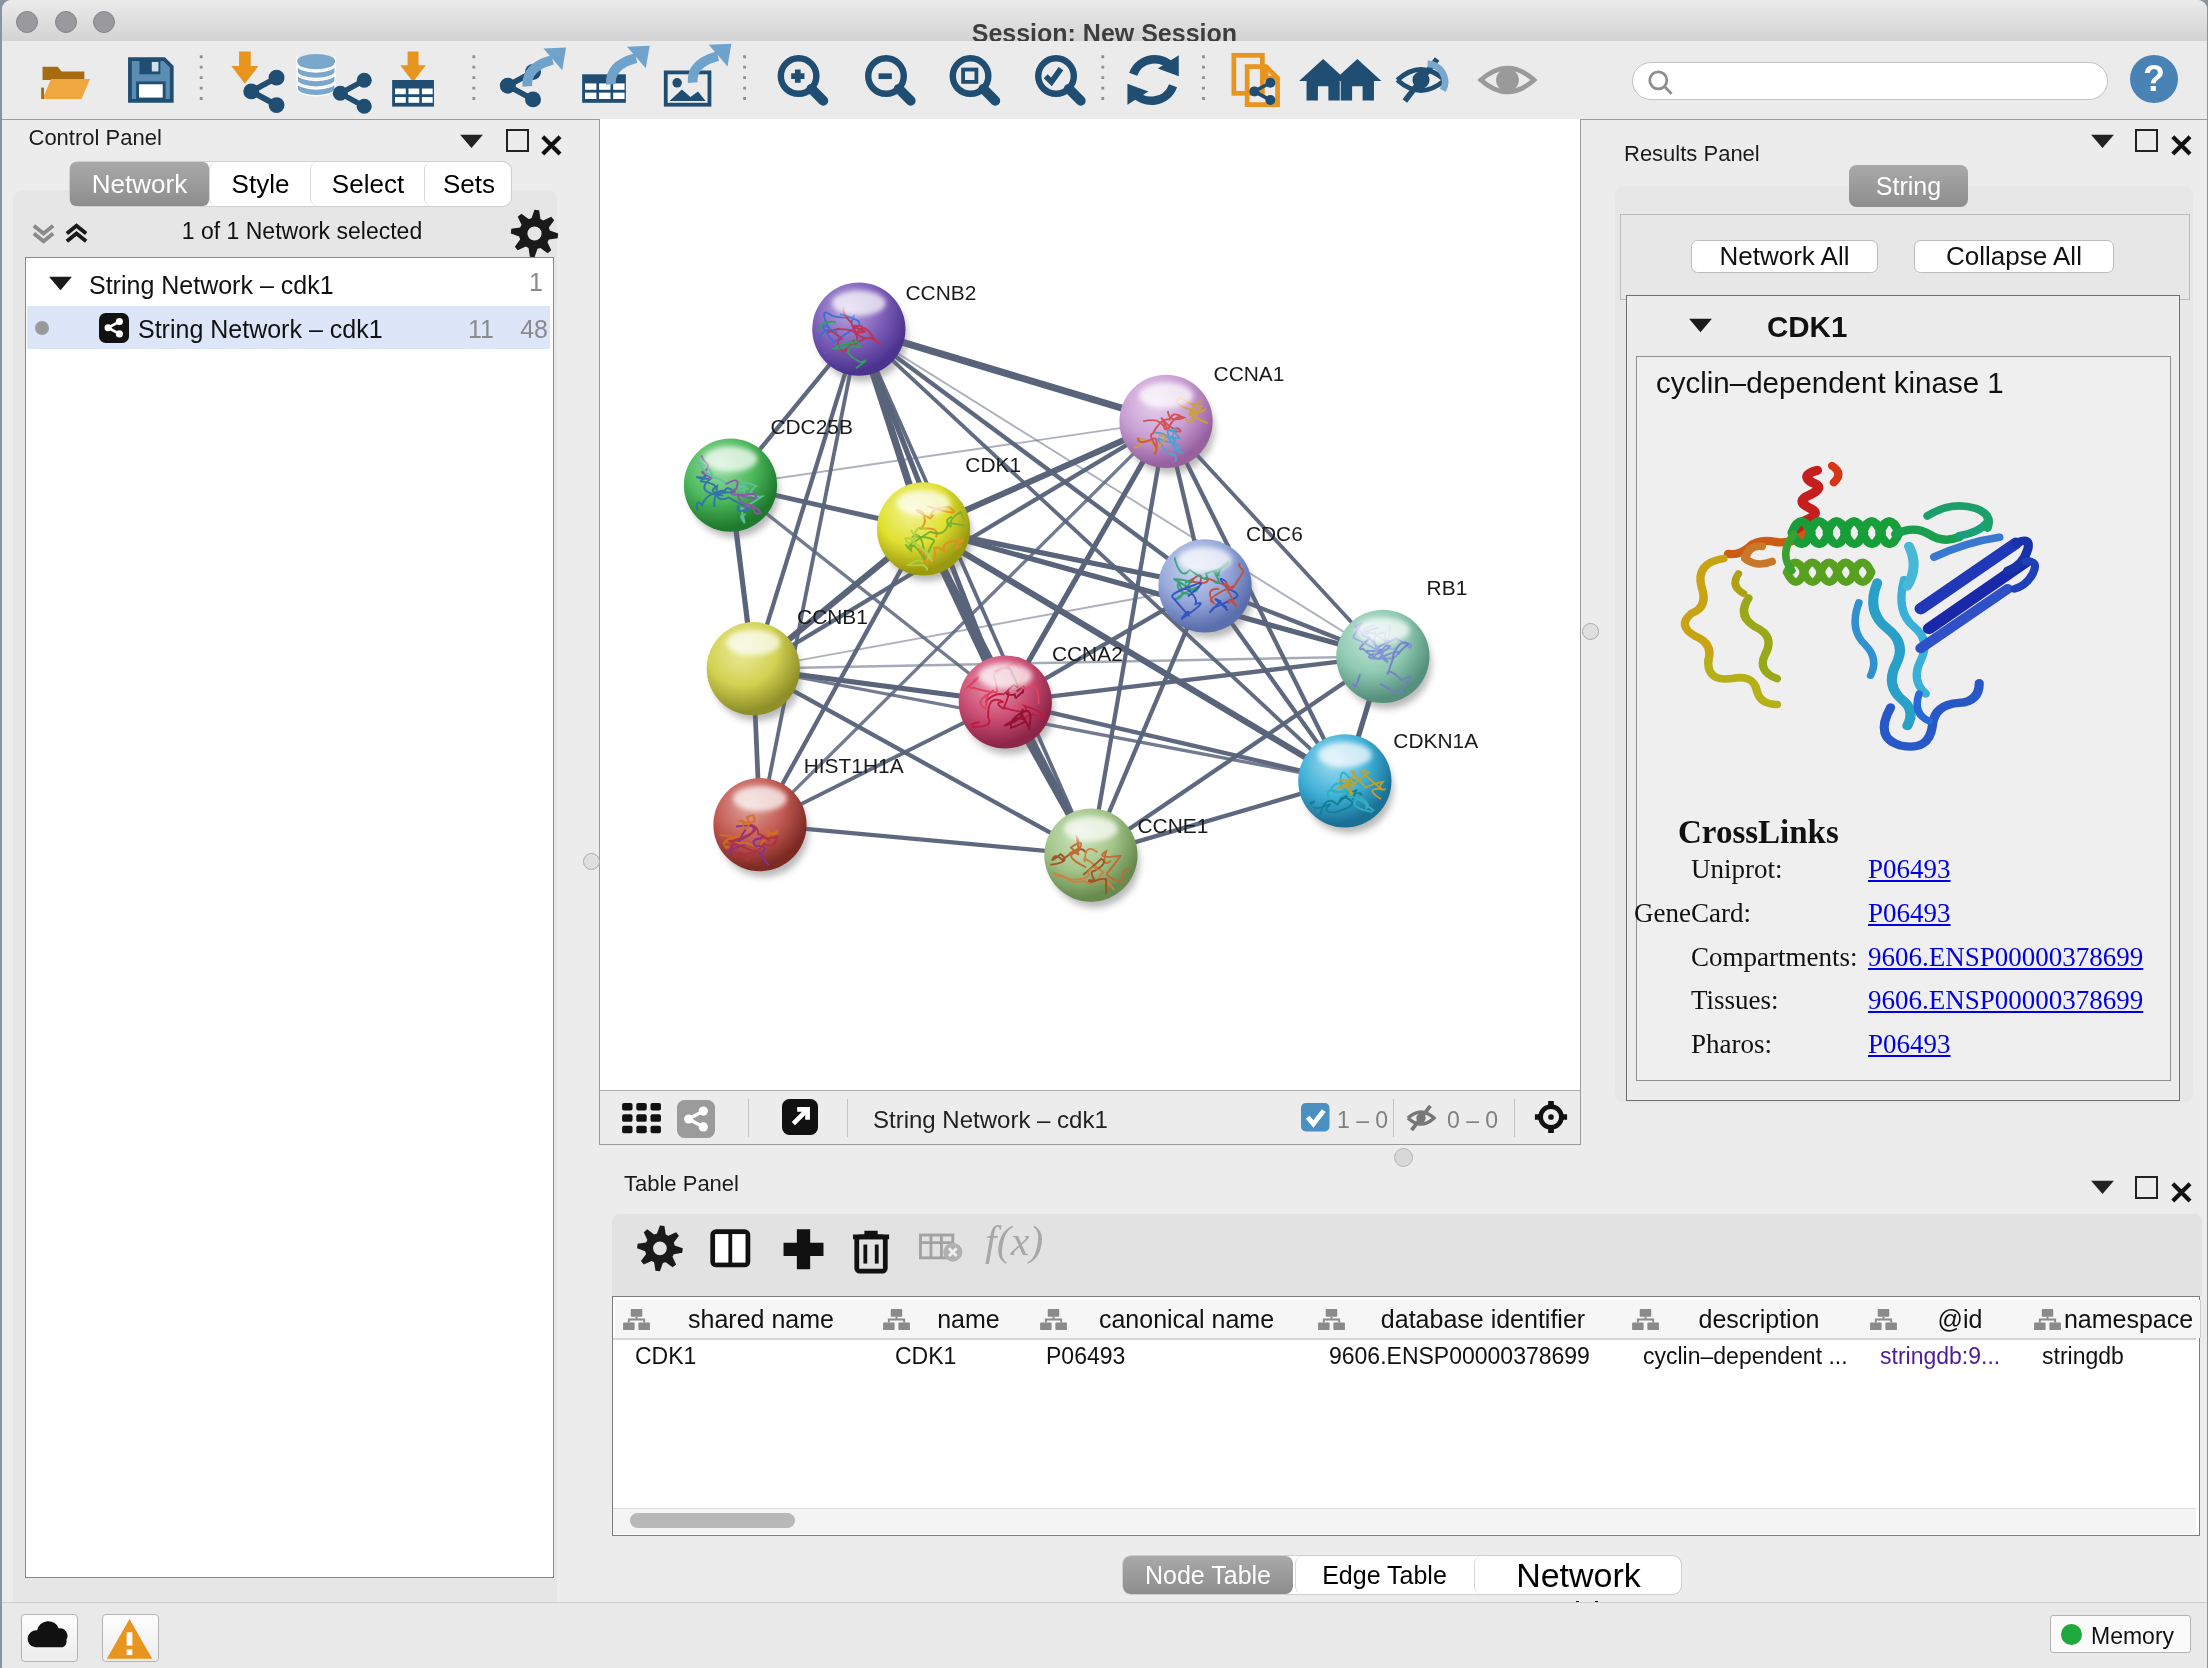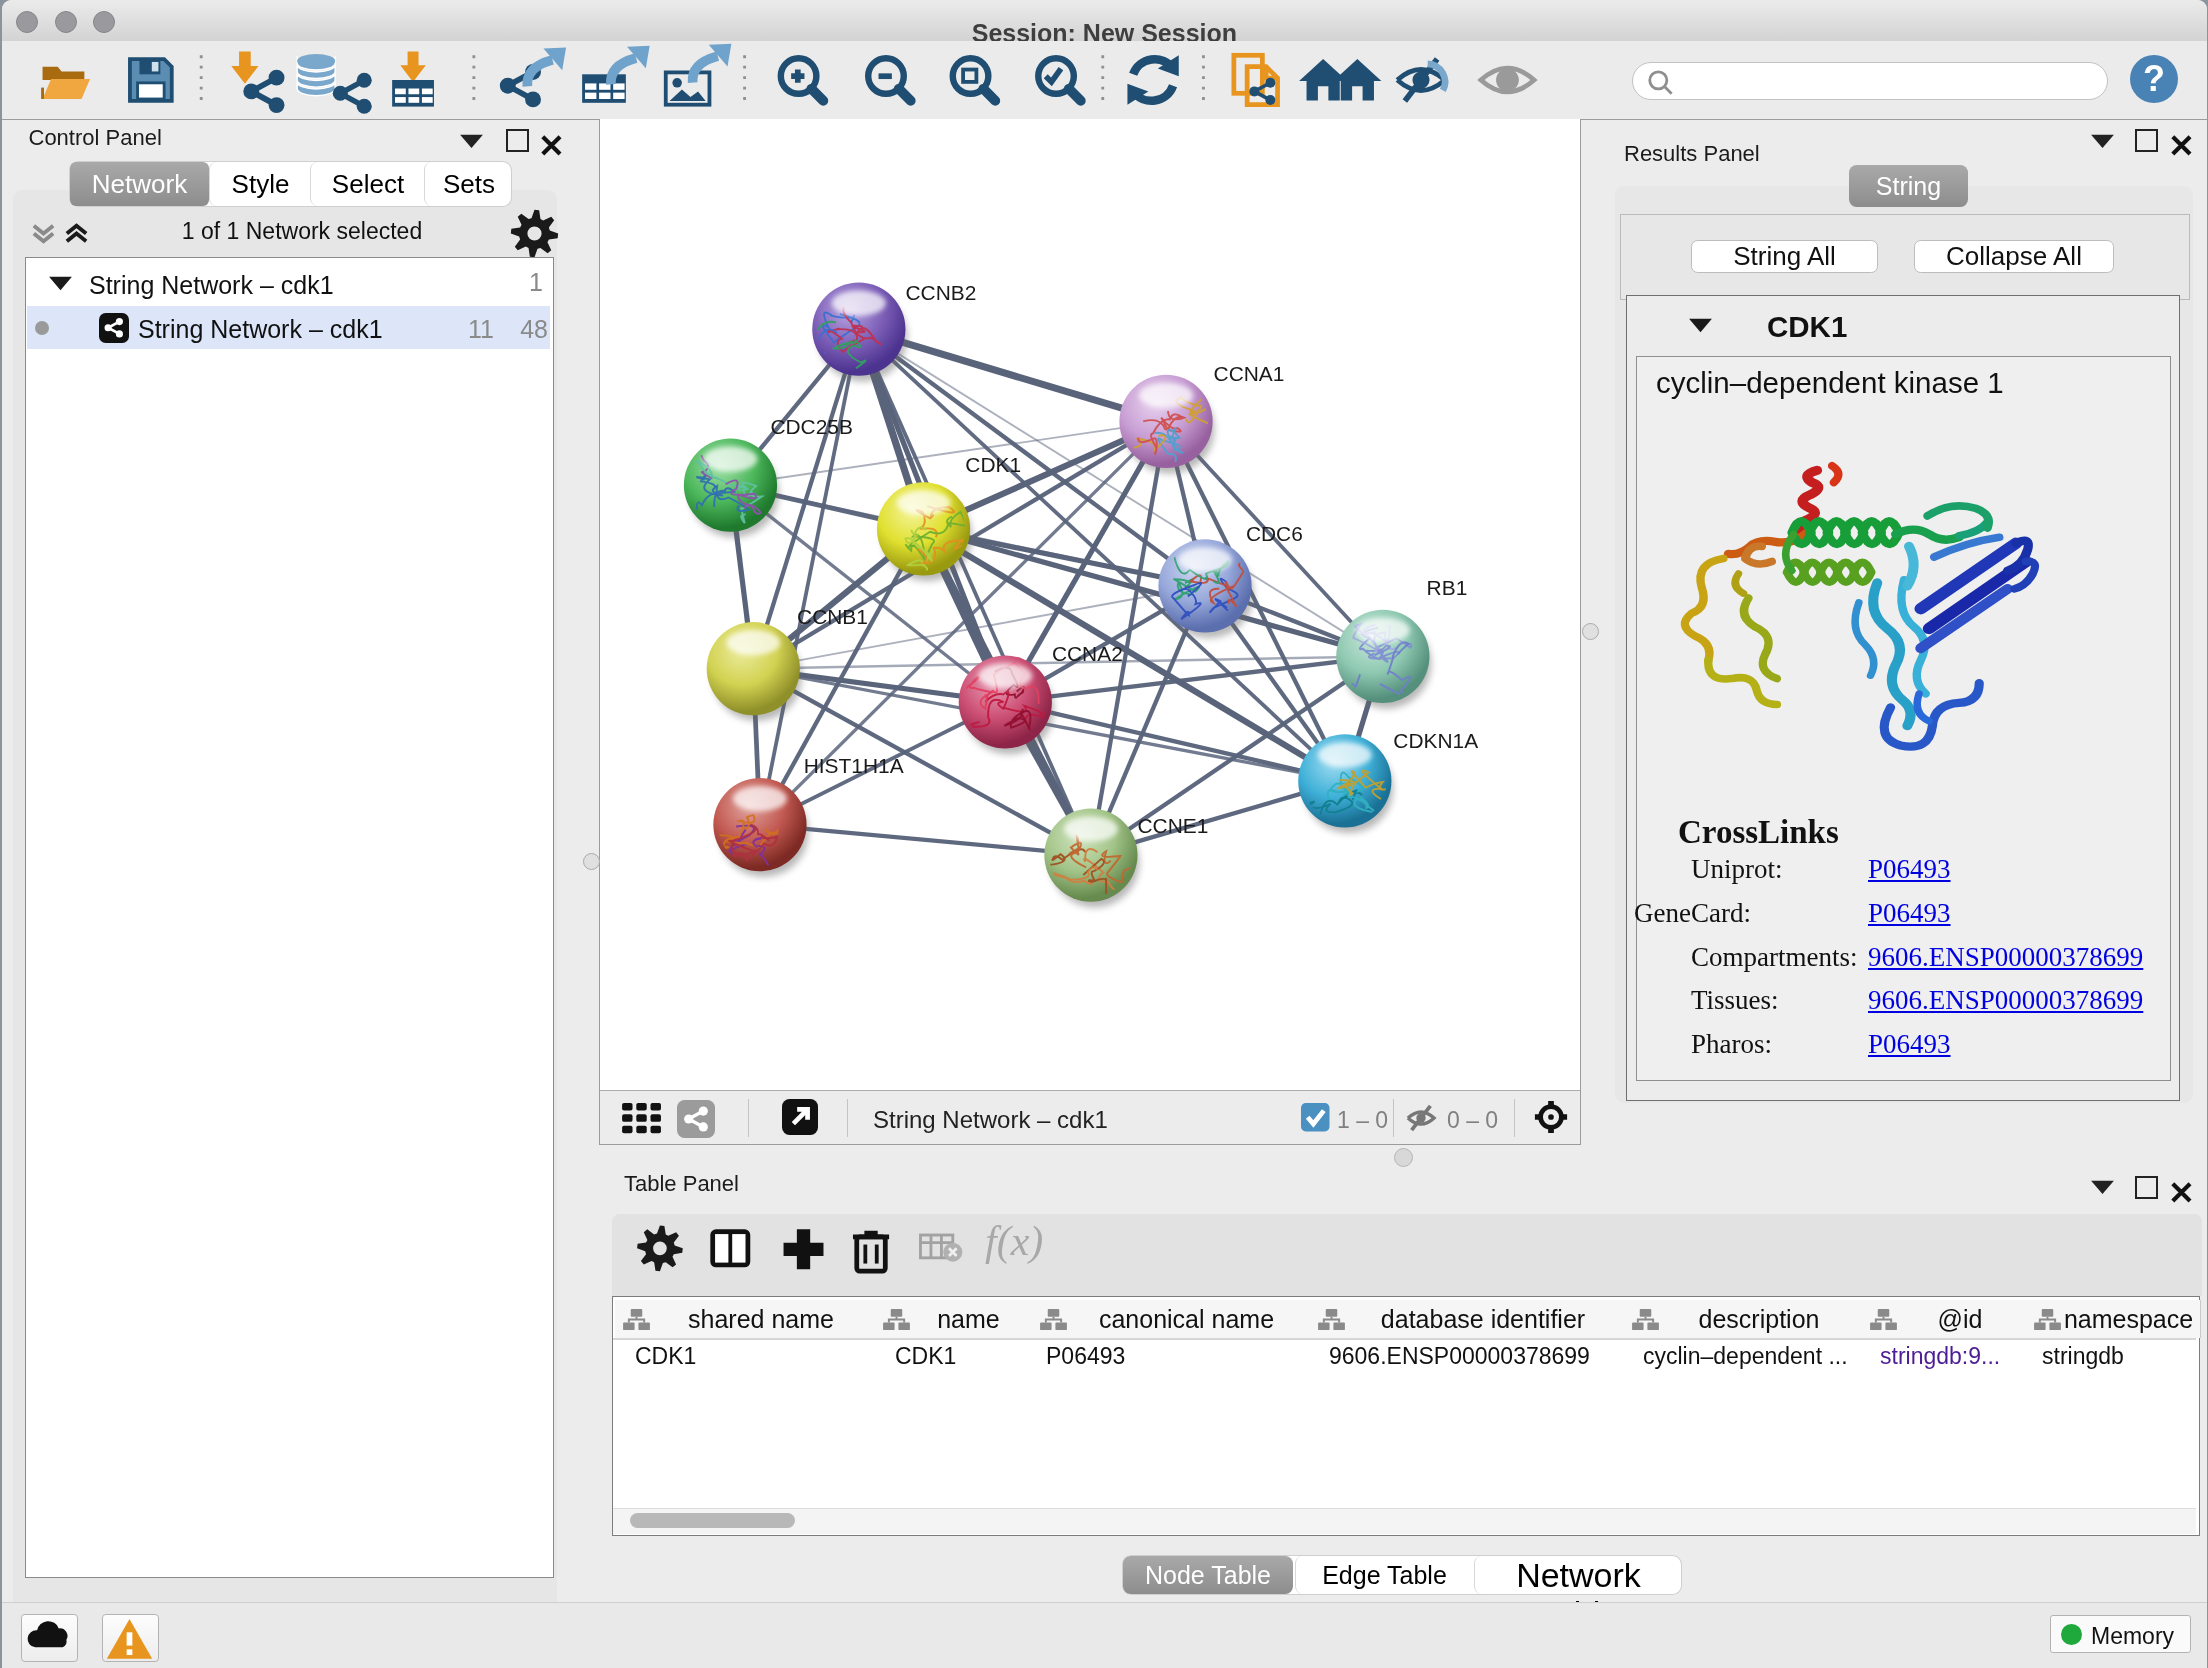--- a/index.html
+++ b/index.html
@@ -497,21 +497,21 @@
     </svg></div>
 <div class="abs hdrtxt" style="left:1624px;top:113px;margin-top:28px;">Results Panel</div>
 <div class="abs" style="left:2089px;top:131px;"><svg width="27" height="19" viewBox="0 0 28 20" style="">
       <path d="M2 4 L26 4 L14 18 Z" fill="#222"></path>
     </svg></div>
 <div class="abs" style="left:2135px;top:129px;width:19px;height:19px;border:2.9px solid #222;"></div>
 <div class="abs" style="left:2168px;top:127px;font-size:32px;font-weight:bold;color:#111;">✕</div>
 <div class="abs" style="left:1615px;top:186px;width:578px;height:917px;background:#e7e7e7;border-radius:9.5px;"></div>
 <div class="abs paneltab graybtn" style="left:1849px;top:165px;width:119px;height:42px;line-height:42px;font-size:25px;">String</div>
 <div class="abs" style="left:1620px;top:214px;width:568px;height:84px;border:1px solid #bbb;"></div>
-<div class="abs" style="left:1691px;top:240px;width:185px;height:31px;background:#fff;border:1.9px solid #bdbdbd;border-radius:6.7px;text-align:center;line-height:31px;font-size:26px;color:#111;">String All</div>
+<div class="abs" style="left:1691px;top:240px;width:185px;height:31px;background:#fff;border:1.9px solid #bdbdbd;border-radius:6.7px;text-align:center;line-height:31px;font-size:26px;color:#111;">Network All</div>
 <div class="abs" style="left:1914px;top:240px;width:198px;height:31px;background:#fff;border:1.9px solid #bdbdbd;border-radius:6.7px;text-align:center;line-height:31px;font-size:26px;color:#111;">Collapse All</div>
 <div class="abs" style="left:1626px;top:295px;width:552px;height:804px;border:1.9px solid #6f6f6f;background:#ececec;"></div>
 <div class="abs" style="left:1688px;top:316px;"><svg width="25" height="19" viewBox="0 0 26 20" style="">
       <path d="M1 3 L25 3 L13 17 Z" fill="#1a1a1a"></path>
     </svg></div>
 <div class="abs" style="left:1767px;top:310px;font-size:29.5px;font-weight:bold;color:#111;">CDK1</div>
 <div class="abs" style="left:1636px;top:356px;width:533px;height:723px;border:1.9px solid #8f8f8f;background:#efefef;"></div>
 <div class="abs" style="left:1656px;top:366px;font-size:29.5px;color:#111;">cyclin–dependent kinase 1</div>
 <div class="abs" style="left:1668px;top:443px;"><svg width="447" height="399" viewBox="0 0 470 420" style="">
       <g fill="none" stroke-linecap="round" stroke-linejoin="round" transform="scale(0.88,0.80)">

